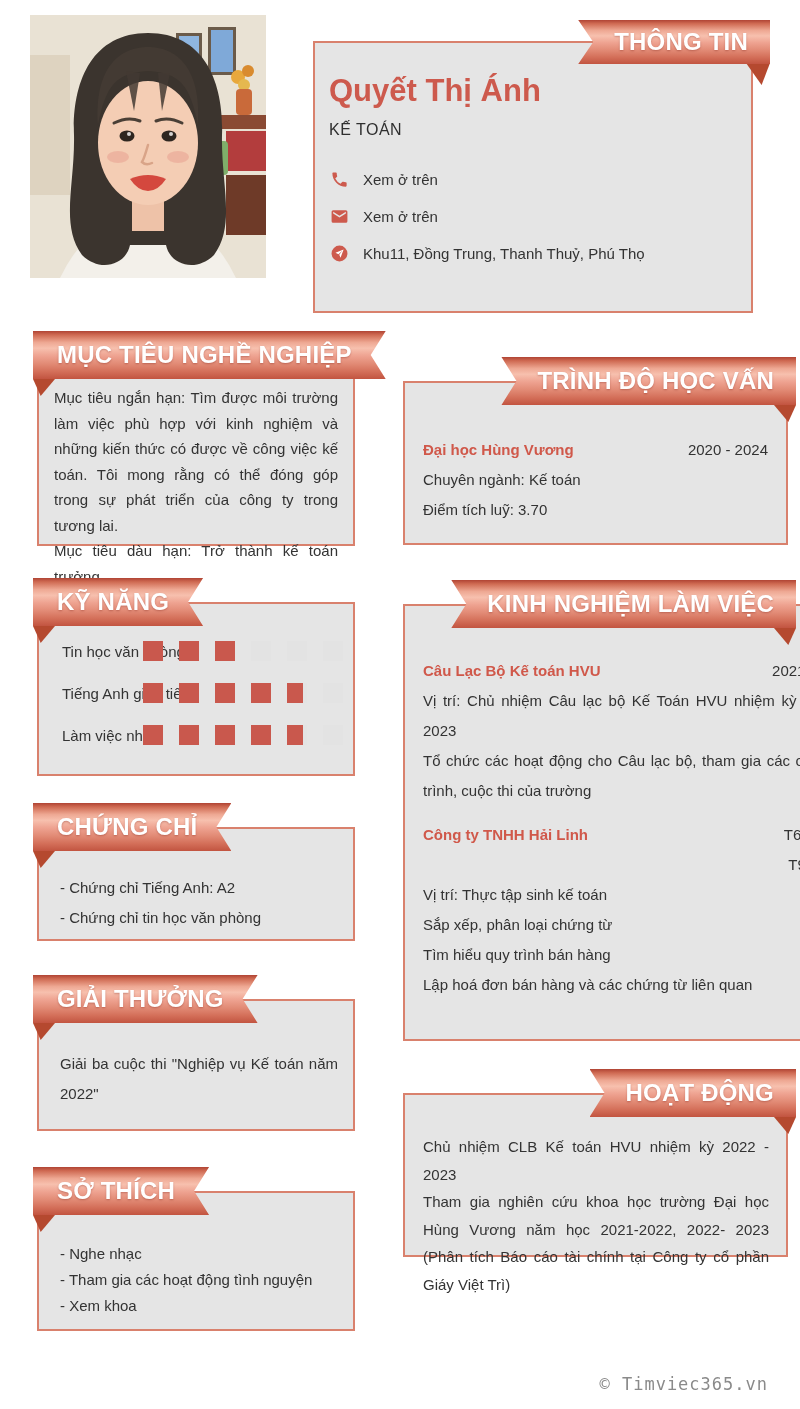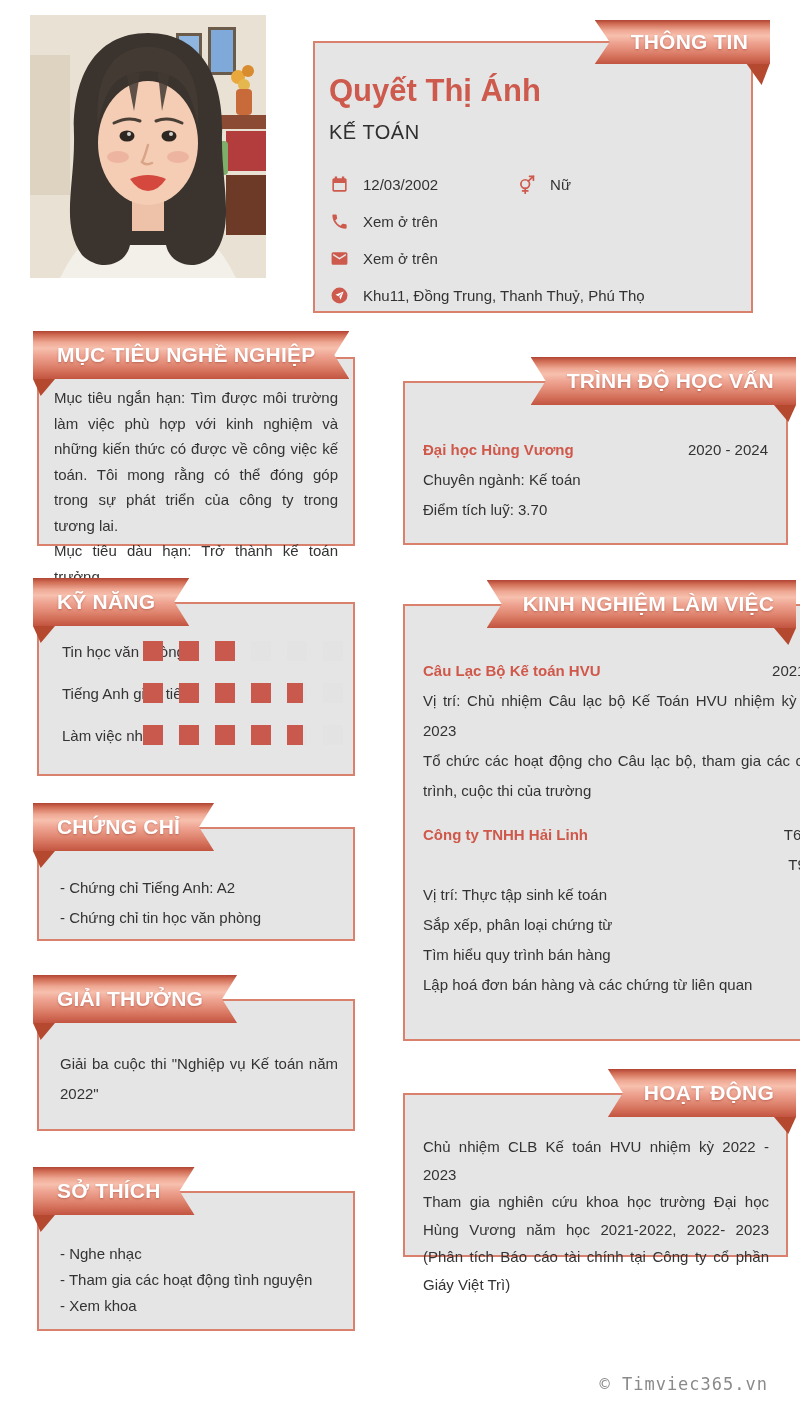--- a/index.html
+++ b/index.html
@@ -5,41 +5,41 @@
   html,body { margin:0; padding:0; background:#fff; }
   .page {
     position:relative; width:800px; height:1409px; margin:0 auto;
     background:#ffffff; overflow:hidden;
     font-family:"Liberation Sans","DejaVu Sans",sans-serif;
     color:#333;
   }
   
   .banner {
     position:absolute; z-index:3; display:flex; align-items:center;
-    height:48px; color:#fff; font-weight:700; font-size:21px; white-space:nowrap;
+    height:48px; color:#fff; font-weight:700; font-size:24px; white-space:nowrap;
     background:linear-gradient(180deg,#b04434 0%,#cf6a52 8%,#eea893 24%,#f7c0ae 36%,#eea290 52%,#e28b76 68%,#d4705a 84%,#c25440 100%);
     text-shadow:0 1px 2px rgba(120,30,20,0.35);
     letter-spacing:.2px;
   }
   .banner.notch-right { clip-path:polygon(0 0,100% 0,calc(100% - 15px) 50%,100% 100%,0 100%); padding:0 34px 0 24px; }
   .banner.notch-left  { clip-path:polygon(0 0,100% 0,100% 100%,0 100%,15px 50%); padding:0 22px 0 36px; }
   .fold { position:absolute; z-index:2; background:#b5492f; width:22px; height:17px; }
   .fold.fl { clip-path:polygon(0 0,100% 0,35% 100%); }
   .fold.fr { clip-path:polygon(0 0,100% 0,65% 100%); }
   
   .box {
     position:absolute; z-index:1; background:#e5e5e5; box-sizing:border-box;
     border:2px solid #d9816d;
   }
   .body-text { font-size:15px; color:#333; }
   .just { text-align:justify; }
   
   .card-content { padding:30px 20px 0 14px; }
   .cv-name { color:#cd5a4d; font-size:31px; font-weight:700; margin:0 0 12px 0; }
-  .cv-title { font-size:20px; color:#2f2f2f; margin:0 0 22px 0; letter-spacing:.5px; }
+  .cv-title { font-size:16px; color:#2f2f2f; margin:0 0 22px 0; letter-spacing:.5px; }
   .info-row { display:flex; align-items:center; height:37px; }
   .info-icon { width:20px; height:20px; flex:0 0 20px; display:flex; align-items:center; justify-content:center; }
   .info-text { margin-left:14px; font-size:15px; color:#333; }
   .gender-pair { display:flex; align-items:center; margin-left:78px; }
   
   .skill-row { position:relative; display:flex; align-items:center; height:42px; padding-left:23px; }
   .skill-label { font-size:15px; }
   .squares { position:absolute; right:10px; top:11px; display:flex; gap:16px; }
   .square { width:20px; height:20px; background:#e3e3e3; position:relative; overflow:hidden; }
   .square .fillpart { position:absolute; left:0; top:0; bottom:0; background:#c9584d; }
@@ -110,40 +110,20 @@
 
       <path d="M100 164 Q118 156 136 164 Q128 176 118 176 Q108 176 100 164 Z" fill="#d4483e"></path>
     </svg>
   </div>
 
   <div class="box" style="left:313px; top:41px; width:440px; height:272px;">
     <div class="card-content">
       <div class="cv-name">Quyết Thị Ánh</div>
       <div class="cv-title">KẾ TOÁN</div>
 
-      <div class="info-row">
-        <span class="info-icon">
-          <svg width="19" height="19" viewBox="0 0 24 24">
-              <path fill="#cd5a4d" d="M19 4h-1V2h-3v2H9V2H6v2H5a2 2 0 0 0-2 2v13a2 2 0 0 0 2 2h14a2 2 0 0 0 2-2V6a2 2 0 0 0-2-2zm0 15H5V10h14v9z"></path>
-            </svg>
-        </span>
-        <span class="info-text">12/03/2002</span>
-        <span class="gender-pair">
-          <span class="info-icon">
-            <svg width="19" height="19" viewBox="0 0 22 22" fill="none" stroke="#cd5a4d" stroke-width="2" stroke-linecap="round">
-              <circle cx="9.5" cy="10.5" r="5"></circle>
-              <line x1="9.5" y1="15.5" x2="9.5" y2="21"></line>
-              <line x1="6.5" y1="18.5" x2="12.5" y2="18.5"></line>
-              <line x1="13" y1="7" x2="19" y2="1.5"></line>
-              <polyline points="14.5,1.5 19,1.5 19,6"></polyline>
-            </svg>
-          </span>
-          <span class="info-text">Nữ</span>
-        </span>
-      </div>
 
       <div class="info-row">
         <span class="info-icon">
           <svg width="19" height="19" viewBox="0 0 24 24">
               <path fill="#cd5a4d" d="M6.62 10.79a15.05 15.05 0 0 0 6.59 6.59l2.2-2.2a1 1 0 0 1 1.02-.24c1.12.37 2.33.57 3.57.57a1 1 0 0 1 1 1V20a1 1 0 0 1-1 1C10.61 21 3 13.39 3 4a1 1 0 0 1 1-1h3.5a1 1 0 0 1 1 1c0 1.24.2 2.45.57 3.57a1 1 0 0 1-.25 1.02l-2.2 2.2z"></path>
             </svg>
         </span>
         <span class="info-text">Xem ở trên</span>
       </div>
 

